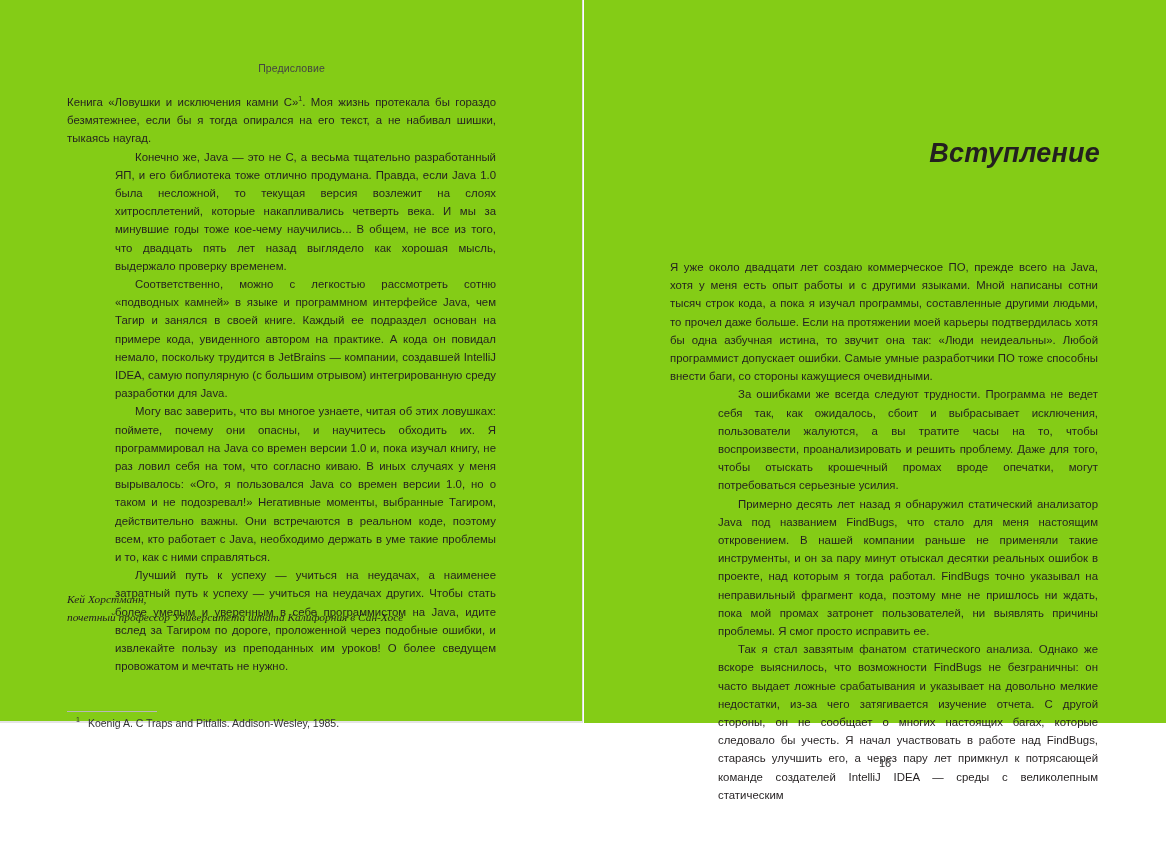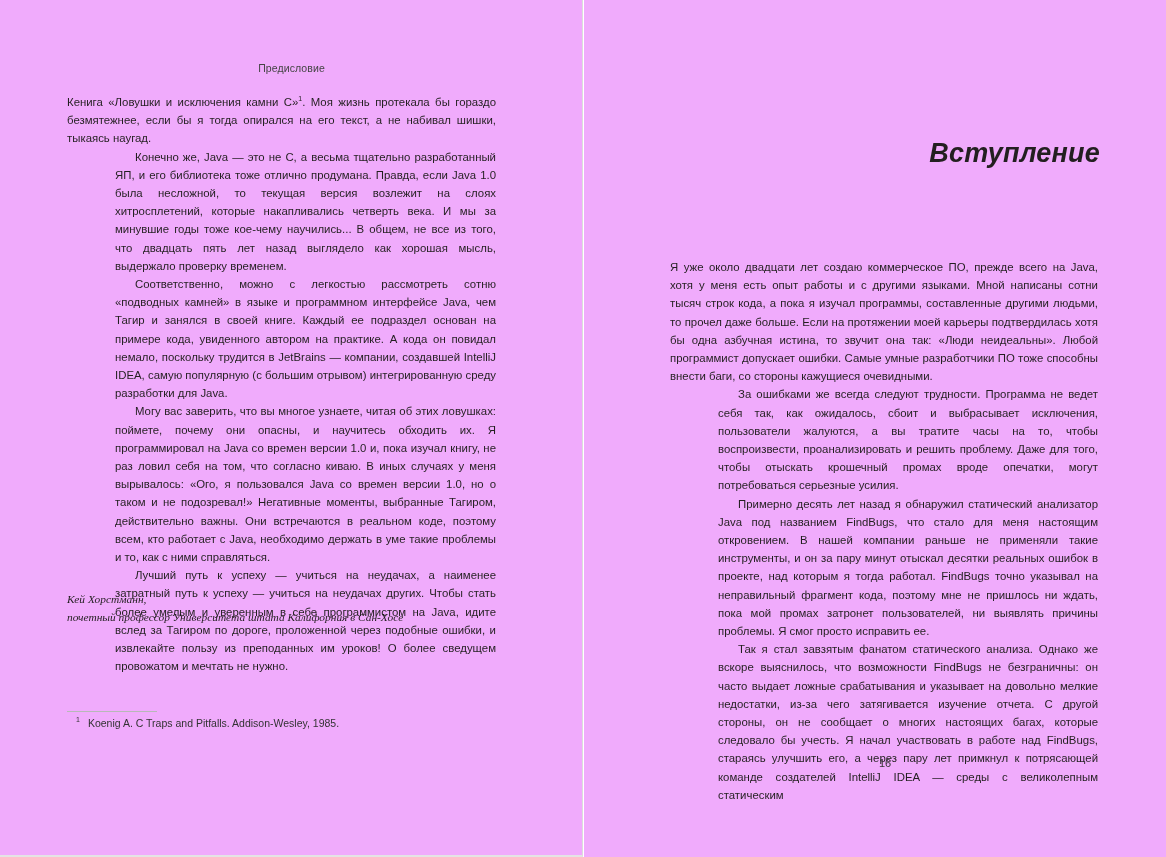--- a/index.html
+++ b/index.html
@@ -2,21 +2,21 @@
 <html><head>
   <meta charset="utf-8">
   <style>
     html, body { margin: 0; padding: 0; background: #ffffff; }
     body {
       width: 1166px; height: 857px; position: relative; overflow: hidden;
       font-family: "Liberation Sans", "DejaVu Sans", sans-serif;
       color: #231f20;
     }
     .page {
-      position: absolute; top: 0; height: 857px; background: #f0abfc;
+      position: absolute; top: 0; height: 723px; background: #84cc16;
     }
     .page-left {
       left: 0; width: 583px;
       border-right: 1px solid #dcdcdc;
       border-bottom: 2px solid #e4e4e4;
       box-sizing: border-box;
     }
     .page-right { left: 584px; width: 582px; }
 
     .running-head {

